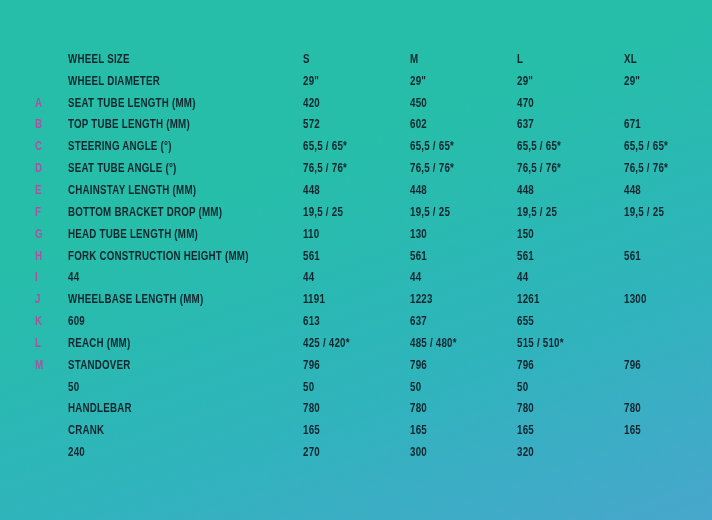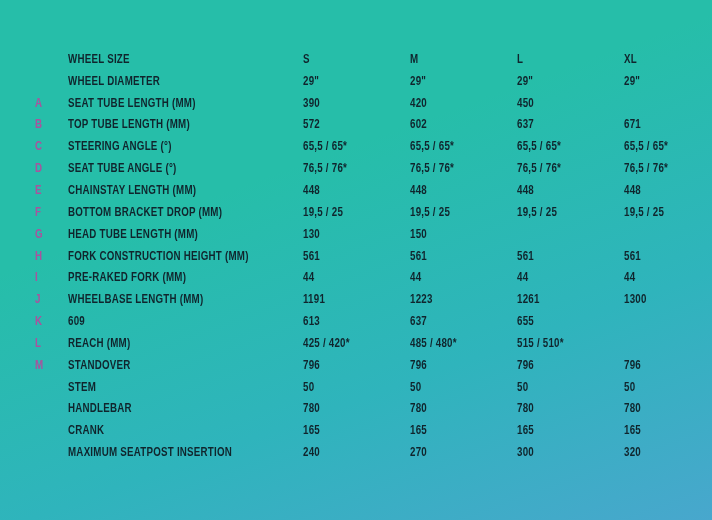--- a/index.html
+++ b/index.html
@@ -95,28 +95,28 @@
   </div>
 
   <div class="row">
     <div class="cell letter">
       <span class="txt">A</span>
     </div>
     <div class="cell label">
       <span class="txt">SEAT TUBE LENGTH (MM)</span>
     </div>
     <div class="cell value">
-      <span class="txt">390</span>
-    </div>
-    <div class="cell value">
       <span class="txt">420</span>
     </div>
     <div class="cell value">
       <span class="txt">450</span>
     </div>
+    <div class="cell value">
+      <span class="txt">470</span>
+    </div>
   </div>
 
   <div class="row">
     <div class="cell letter">
       <span class="txt">B</span>
     </div>
     <div class="cell label">
       <span class="txt">TOP TUBE LENGTH (MM)</span>
     </div>
     <div class="cell value">
@@ -218,20 +218,23 @@
   </div>
 
   <div class="row">
     <div class="cell letter">
       <span class="txt">G</span>
     </div>
     <div class="cell label">
       <span class="txt">HEAD TUBE LENGTH (MM)</span>
     </div>
     <div class="cell value">
+      <span class="txt">110</span>
+    </div>
+    <div class="cell value">
       <span class="txt">130</span>
     </div>
     <div class="cell value">
       <span class="txt">150</span>
     </div>
   </div>
 
   <div class="row">
     <div class="cell letter">
       <span class="txt">H</span>
@@ -250,23 +253,20 @@
     </div>
     <div class="cell value">
       <span class="txt">561</span>
     </div>
   </div>
 
   <div class="row">
     <div class="cell letter">
       <span class="txt">I</span>
     </div>
-    <div class="cell label">
-      <span class="txt">PRE-RAKED FORK (MM)</span>
-    </div>
     <div class="cell value">
       <span class="txt">44</span>
     </div>
     <div class="cell value">
       <span class="txt">44</span>
     </div>
     <div class="cell value">
       <span class="txt">44</span>
     </div>
     <div class="cell value">
@@ -349,23 +349,20 @@
     </div>
     <div class="cell value">
       <span class="txt">796</span>
     </div>
   </div>
 
   <div class="row">
     <div class="cell letter">
       <span class="txt"></span>
     </div>
-    <div class="cell label">
-      <span class="txt">STEM</span>
-    </div>
     <div class="cell value">
       <span class="txt">50</span>
     </div>
     <div class="cell value">
       <span class="txt">50</span>
     </div>
     <div class="cell value">
       <span class="txt">50</span>
     </div>
     <div class="cell value">
@@ -412,23 +409,20 @@
     </div>
     <div class="cell value">
       <span class="txt">165</span>
     </div>
   </div>
 
   <div class="row">
     <div class="cell letter">
       <span class="txt"></span>
     </div>
-    <div class="cell label">
-      <span class="txt">MAXIMUM SEATPOST INSERTION</span>
-    </div>
     <div class="cell value">
       <span class="txt">240</span>
     </div>
     <div class="cell value">
       <span class="txt">270</span>
     </div>
     <div class="cell value">
       <span class="txt">300</span>
     </div>
     <div class="cell value">

